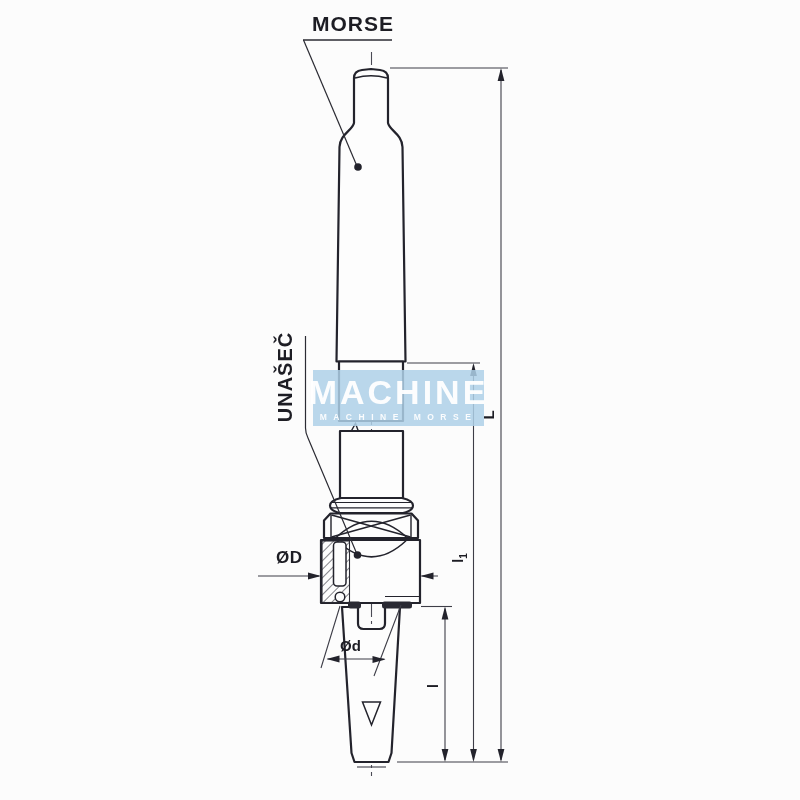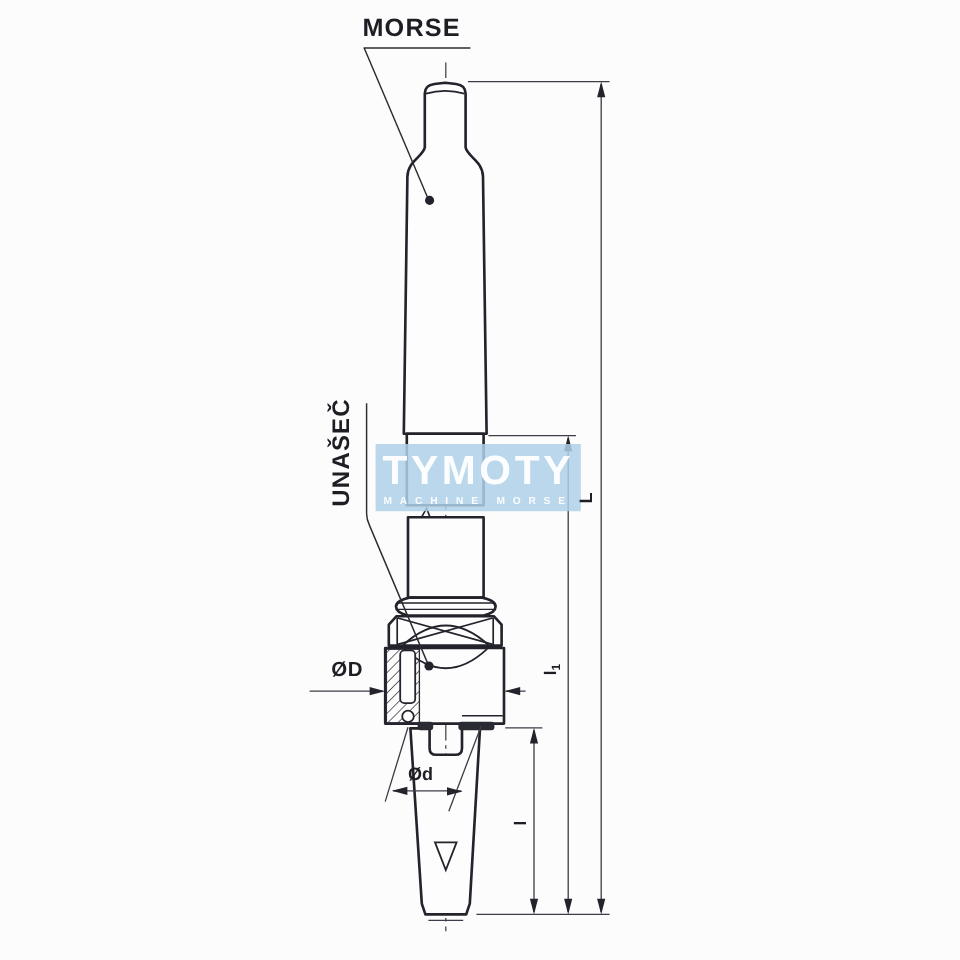--- a/index.html
+++ b/index.html
@@ -6,21 +6,21 @@
   .stage{
     position:relative;width:800px;height:800px;overflow:hidden;
     background:#fcfcfc;
     font-family:"Liberation Sans", sans-serif;
   }
   .stage svg{position:absolute;left:0;top:0;}
   .label{
     position:absolute;color:#1d1d24;font-weight:bold;line-height:1;
     white-space:nowrap;
   }
-  .morse{left:302px;top:13px;width:92px;text-align:left;font-size:21px;letter-spacing:1px;}
+  .morse{left:302px;top:13px;width:92px;text-align:right;font-size:21px;letter-spacing:1px;}
   .unasec{left:232px;top:365px;width:110px;height:24px;text-align:center;
     font-size:20px;letter-spacing:1px;transform:rotate(-90deg);transform-origin:center;}
   .phiD{left:276px;top:549px;font-size:17px;letter-spacing:0.5px;}
   .phid{left:340px;top:638px;font-size:15px;}
   .dimL{left:475px;top:406px;width:30px;height:18px;text-align:center;
     font-size:15px;transform:rotate(-90deg);transform-origin:center;}
   .diml1{left:445px;top:549px;width:30px;height:18px;text-align:center;
     font-size:14px;transform:rotate(-90deg);transform-origin:center;}
   .diml1 sub{font-size:10px;}
   .diml{left:423px;top:677px;width:24px;height:18px;text-align:center;
@@ -120,21 +120,21 @@
       <path d="M445,606.5 L441.6,619.5 L448.4,619.5 Z"></path>
       <path d="M445,762 L441.6,749 L448.4,749 Z"></path>
       <path d="M321,576 L308,572.6 L308,579.4 Z"></path>
       <path d="M420.5,576 L433.5,572.6 L433.5,579.4 Z"></path>
       <path d="M326.5,659 L339.5,655.6 L339.5,662.4 Z"></path>
       <path d="M385.5,659.5 L372.5,656.1 L372.5,662.9 Z"></path>
     </g>
   </svg>
 
   <div class="watermark">
-    <div class="wm-title">TYMOTY</div>
+    <div class="wm-title">MACHINE</div>
     <div class="wm-sub">MACHINE MORSE</div>
   </div>
 
   <div class="lbl-layer">
     <div class="label morse">MORSE</div>
     <div class="label unasec">UNAŠEČ</div>
     <div class="label phiD">ØD</div>
     <div class="label phid">Ød</div>
     <div class="label dimL">L</div>
     <div class="label diml1"><span>l</span><sub>1</sub></div>

